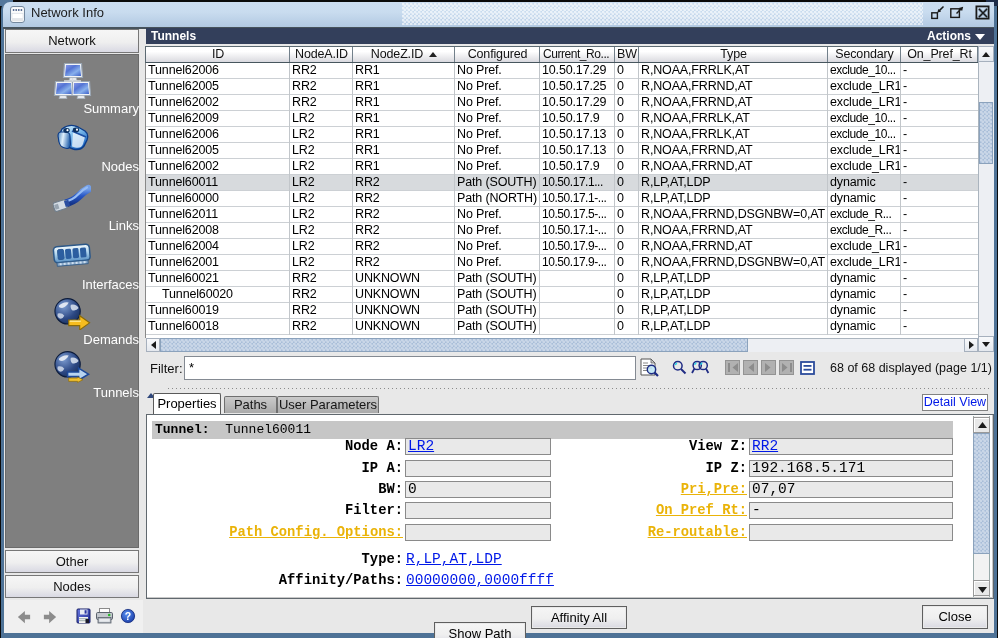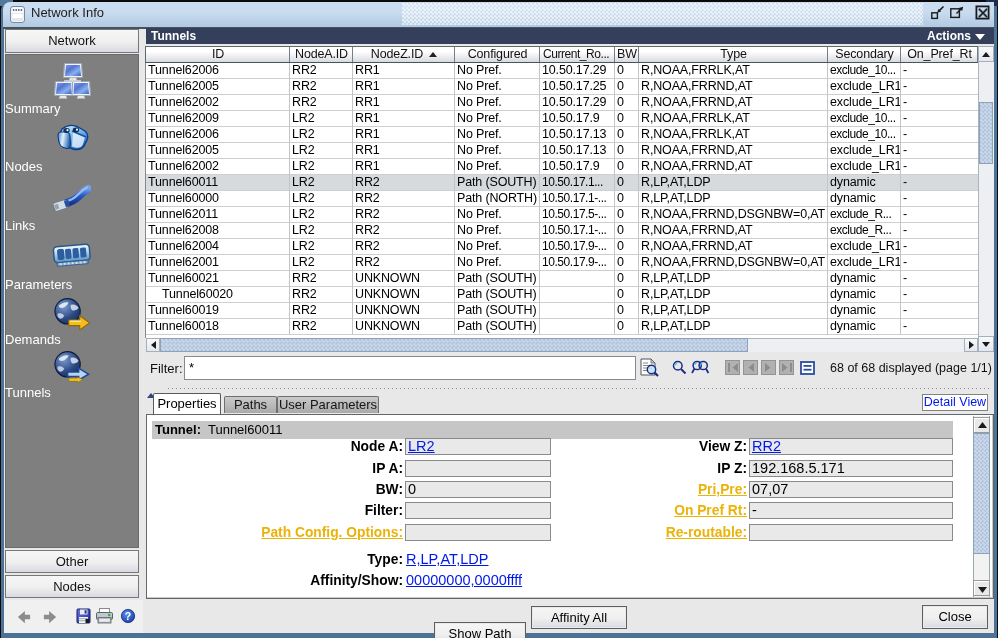--- a/index.html
+++ b/index.html
@@ -1,31 +1,31 @@
 <!DOCTYPE html>
 <html><head><meta charset="utf-8"><style>
 *{margin:0;padding:0;box-sizing:border-box}
 html,body{width:998px;height:638px;overflow:hidden;background:#0a0a0a;
 font-family:"Liberation Sans",sans-serif;position:relative}
 .a{position:absolute}
-.ser{font-family:Liberation Sans, sans-serif}
+.ser{font-family:Liberation Mono, monospace}
 #frame{left:1px;top:2px;width:996px;height:636px;background:#4e7296;border-top-left-radius:8px}
 #tbar{left:3px;top:2px;width:991px;height:25px;border-top-left-radius:7px;
 background:linear-gradient(#cbddf0 0%,#c9dcef 40%,#b2c9e2 100%)}
 #tpat{left:402px;top:3px;width:521px;height:22px;
 background-image:radial-gradient(circle at 1px 1px,rgba(255,255,255,.62) 32%,transparent 40%),
 radial-gradient(circle at 3px 3px,rgba(255,255,255,.62) 32%,transparent 40%);
 background-size:4px 4px}
 #ttext{left:31px;top:5px;font-size:13px;color:#1c1c1c}
 #darkband{left:3px;top:27px;width:991px;height:2px;background:#47535c}
 #content{left:4px;top:29px;width:990px;height:604px;background:#e8e8e8}
 .btn3{background:linear-gradient(#f6f6f6 0%,#efefef 55%,#d9d9e3 100%);border:1px solid #777;
 text-align:center;font-size:13px;color:#111}
 #grayp{left:5px;top:54px;width:134px;height:494px;background:#7f7f7f;border:1px solid #6a6a6a}
-.slab{width:134px;left:5px;text-align:left;color:#fff;font-size:13px}
+.slab{width:134px;left:5px;text-align:right;color:#fff;font-size:13px}
 #sbtools{left:4px;top:600px;width:139px;height:33px;background:#f0f0f0}
 #tunbar{left:146px;top:28px;width:848px;height:16px;background:#333f5b}
 #tuntxt{left:151px;top:29px;font-size:12px;font-weight:bold;color:#fff}
 #acttxt{left:927px;top:29px;font-size:12px;font-weight:bold;color:#fff}
 #acttri{left:975px;top:34px;width:0;height:0;border-left:5px solid transparent;
 border-right:5px solid transparent;border-top:6px solid #fff}
 #thead{left:145px;top:46px;width:834px;height:17px;background:linear-gradient(#fefefe,#ffffff 30%,#e2e2e6 85%,#d8d8de);
 border-top:1px solid #5c6a72;border-bottom:1px solid #47565e;border-left:1px solid #5c6a72;border-right:1px solid #5c6a72}
 .th{top:47px;height:15px;line-height:15px;text-align:center;font-size:12.5px;letter-spacing:-0.15px;color:#111;
 border-right:1px solid #72808a;white-space:nowrap;overflow:hidden}
@@ -188,21 +188,21 @@
           <rect x="7" y="21.2" width="2" height="2"></rect>
           <rect x="11" y="21.2" width="2" height="2"></rect>
           <rect x="15" y="21.2" width="2" height="2"></rect>
           <rect x="19" y="21.2" width="2" height="2"></rect>
           <rect x="23" y="21.2" width="2" height="2"></rect>
           <rect x="27" y="21.2" width="2" height="2"></rect>
           <rect x="31" y="21.2" width="2" height="2"></rect>
         </g>
 </g>
     </svg></div>
-<div class="a slab" style="top:277px;height:15px">Parameters</div>
+<div class="a slab" style="top:277px;height:15px">Interfaces</div>
 <div class="a" style="left:53px;top:297px;width:38px"><svg width="38" height="33" viewBox="0 0 34 30">
 <defs>
         <radialGradient id="gl" cx="0.35" cy="0.3" r="0.9">
 <stop offset="0" stop-color="#7c9cd0"></stop>
           <stop offset="0.55" stop-color="#2c4884"></stop>
           <stop offset="1" stop-color="#14284c"></stop>
         </radialGradient>
       </defs>
 <circle cx="13" cy="13" r="11.5" fill="url(#gl)" stroke="#0c1c3c"></circle>
 <path d="M5 8 Q9 4 14 5 Q12 9 8 10 Q5 10 5 8 Z" fill="#e8eef6" opacity="0.92"></path>
@@ -591,21 +591,21 @@
 <div class="a plab ser" style="left:143px;top:502px;width:260px">Filter:</div>
 <div class="a pfield ser" style="left:405px;top:502px;width:146px"></div>
 <div class="a plab ser plink" style="left:487px;top:502px;width:260px">On Pref Rt:</div>
 <div class="a pfield ser" style="left:749px;top:502px;width:204px">-</div>
 <div class="a plab ser plink" style="left:143px;top:524px;width:260px">Path Config. Options:</div>
 <div class="a pfield ser" style="left:405px;top:524px;width:146px"></div>
 <div class="a plab ser plink" style="left:487px;top:524px;width:260px">Re-routable:</div>
 <div class="a pfield ser" style="left:749px;top:524px;width:204px"></div>
 <div class="a plab ser" style="left:143px;top:551px;width:260px">Type:</div>
 <div class="a blink ser a" style="left:406px;top:551px;height:17px;line-height:17px">R,LP,AT,LDP</div>
-<div class="a plab ser" style="left:143px;top:572px;width:260px">Affinity/Show:</div>
+<div class="a plab ser" style="left:143px;top:572px;width:260px">Affinity/Paths:</div>
 <div class="a blink ser a" style="left:406px;top:572px;height:17px;line-height:17px">00000000,0000ffff</div>
 <div class="a" style="left:380px;top:593px;width:60px;height:5px;overflow:hidden"><span class="ser" style="font-weight:bold;font-size:13px">Mi</span></div>
 <div class="a" style="left:973px;top:416px;width:17px;height:181px;background:#f2f2f2;border-left:1px solid #9aa;border-right:1px solid #9aa"></div>
 <div class="a sbbtn2" style="left:973px;top:417px;width:17px;height:16px;background:#e8e8e8;border:1px solid #999;box-shadow:inset 1px 1px 0 #fff"><svg width="17" height="16">
       <path d="M8.5 4 L13 10 L4 10 Z" fill="#1a1a1a"></path>
     </svg></div>
 <div class="a sbthumb" style="left:973px;top:433px;width:17px;height:121px"></div>
 <div class="a sbbtn2" style="left:973px;top:580px;width:17px;height:16px;background:#e8e8e8;border:1px solid #999;box-shadow:inset 1px 1px 0 #fff"><svg width="17" height="16">
       <path d="M4 6 L13 6 L8.5 12 Z" fill="#1a1a1a"></path>
     </svg></div>

